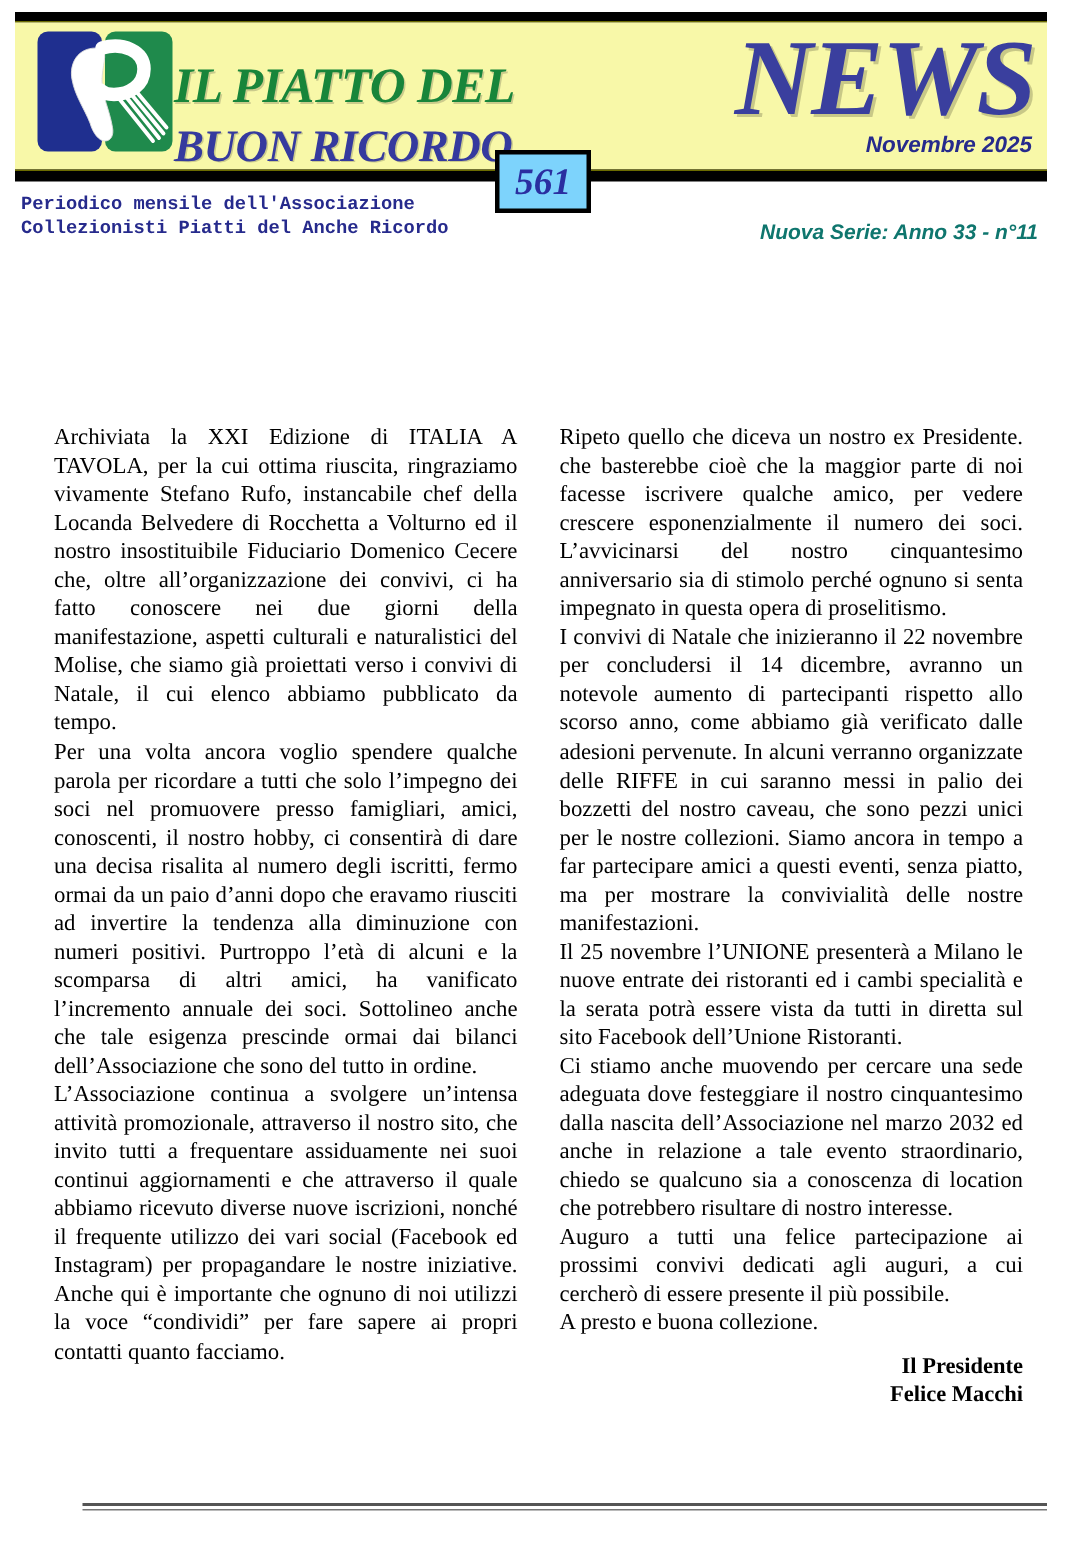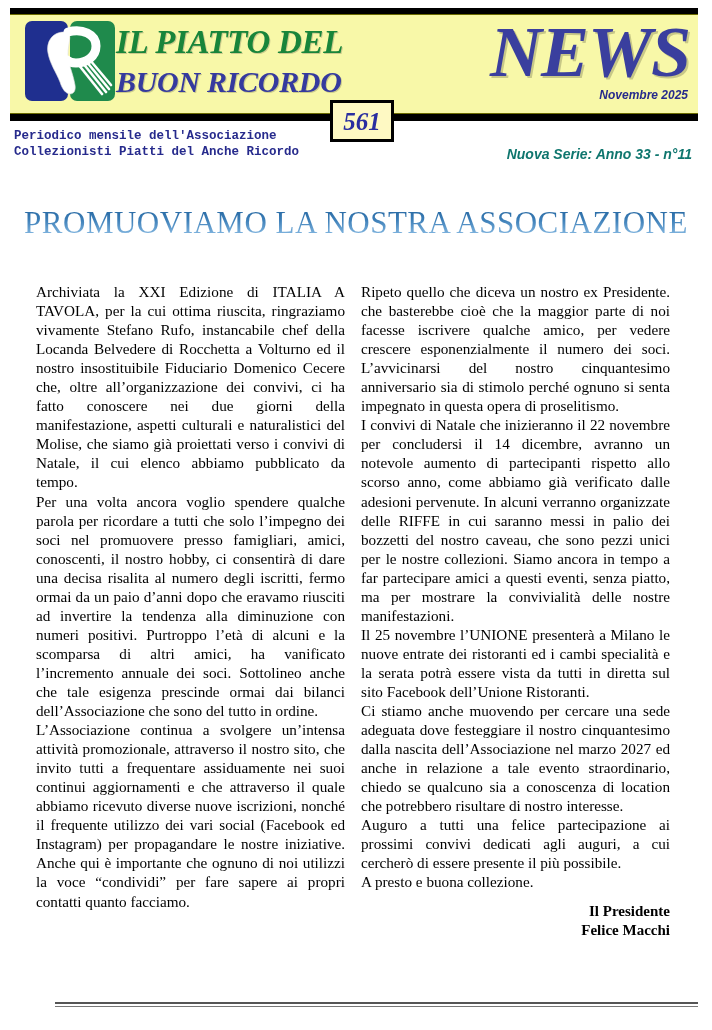--- a/index.html
+++ b/index.html
@@ -71,20 +71,21 @@
   .title-line1 {
     font-family: "Liberation Serif", "DejaVu Serif", serif;
     font-style: italic;
     font-weight: bold;
     font-size: 33px;
     letter-spacing: -0.3px;
     color: #18853a;
     line-height: 40px;
     white-space: nowrap;
     text-shadow: 1px 1px 0 rgba(120,120,90,0.35);
+    margin-top: 16px;
   }
   .title-line2 {
     font-family: "Liberation Serif", "DejaVu Serif", serif;
     font-style: italic;
     font-weight: bold;
     font-size: 30px;
     letter-spacing: -0.3px;
     color: #353a9e;
     line-height: 40px;
     white-space: nowrap;
@@ -104,33 +105,33 @@
     text-shadow: 2px 2px 0 rgba(90,90,60,0.30);
     white-space: nowrap;
   }
   .issue-date {
     position: absolute;
     right: 10px;
     top: 80px;
     font-family: "Liberation Sans", "DejaVu Sans", sans-serif;
     font-style: italic;
     font-weight: bold;
-    font-size: 12px;
+    font-size: 15px;
     color: #262a8c;
     white-space: nowrap;
   }
 
   
   .issue-box {
     position: absolute;
     left: 330px;
     top: 100px;
     width: 64px;
     height: 42px;
-    background: #fef9c3;
+    background: #7dd3fc;
     border: 3px solid #000;
     box-sizing: border-box;
     z-index: 5;
     display: flex;
     align-items: center;
     justify-content: center;
   }
   .issue-box span {
     font-family: "Liberation Serif", "DejaVu Serif", serif;
     font-style: italic;
@@ -198,21 +199,21 @@
     line-height: 0;
   }
 
   
   .columns {
     position: absolute;
     left: 36px;
     top: 282px;
     width: 646px;
     display: flex;
-    gap: 16px;
+    gap: 28px;
   }
   .col {
     width: 309px;
   }
   .col p {
     margin: 0;
     text-align: justify;
     font-family: "Liberation Serif", "DejaVu Serif", serif;
     font-size: 15.2px;
     line-height: 19.05px;
@@ -300,37 +301,36 @@
 
 <div class="subhead">
   <div class="subhead-left">
     <div>Periodico mensile dell'Associazione</div>
     <div>Collezionisti Piatti del Anche Ricordo</div>
   </div>
   <div class="subhead-right">Nuova Serie: Anno 33 - n°11</div>
 </div>
 
 <div class="headline-wrap">
-  <div class="headline">PROMUOVIAMO LA NOSTRA ASSOCIAZIONE</div>
   <div class="refl-holder">
     
   </div>
 </div>
 
 <div class="columns">
   <div class="col">
     <p>Archiviata la XXI Edizione di ITALIA A TAVOLA, per la cui ottima riuscita, ringraziamo vivamente Stefano Rufo, instancabile chef della Locanda Belvedere di Rocchetta a Volturno ed il nostro insostituibile Fiduciario Domenico Cecere che, oltre all’organizzazione dei convivi, ci ha fatto conoscere nei due giorni della manifestazione, aspetti culturali e naturalistici del Molise, che siamo già proiettati verso i convivi di Natale, il cui elenco abbiamo pubblicato da tempo.</p>
     <p>Per una volta ancora voglio spendere qualche parola per ricordare a tutti che solo l’impegno dei soci nel promuovere presso famigliari, amici, conoscenti, il nostro hobby, ci consentirà di dare una decisa risalita al numero degli iscritti, fermo ormai da un paio d’anni dopo che eravamo riusciti ad invertire la tendenza alla diminuzione con numeri positivi. Purtroppo l’età di alcuni e la scomparsa di altri amici, ha vanificato l’incremento annuale dei soci. Sottolineo anche che tale esigenza prescinde ormai dai bilanci dell’Associazione che sono del tutto in ordine.</p>
     <p>L’Associazione continua a svolgere un’intensa attività promozionale, attraverso il nostro sito, che invito tutti a frequentare assiduamente nei suoi continui aggiornamenti e che attraverso il quale abbiamo ricevuto diverse nuove iscrizioni, nonché il frequente utilizzo dei vari social (Facebook ed Instagram) per propagandare le nostre iniziative. Anche qui è importante che ognuno di noi utilizzi la voce “condividi” per fare sapere ai propri contatti quanto facciamo.</p>
   </div>
   <div class="col">
     <p>Ripeto quello che diceva un nostro ex Presidente. che basterebbe cioè che la maggior parte di noi facesse iscrivere qualche amico, per vedere crescere esponenzialmente il numero dei soci. L’avvicinarsi del nostro cinquantesimo anniversario sia di stimolo perché ognuno si senta impegnato in questa opera di proselitismo.</p>
     <p>I convivi di Natale che inizieranno il 22 novembre per concludersi il 14 dicembre, avranno un notevole aumento di partecipanti rispetto allo scorso anno, come abbiamo già verificato dalle adesioni pervenute. In alcuni verranno organizzate delle RIFFE in cui saranno messi in palio dei bozzetti del nostro caveau, che sono pezzi unici per le nostre collezioni. Siamo ancora in tempo a far partecipare amici a questi eventi, senza piatto, ma per mostrare la convivialità delle nostre manifestazioni.</p>
     <p>Il 25 novembre l’UNIONE presenterà a Milano le nuove entrate dei ristoranti ed i cambi specialità e la serata potrà essere vista da tutti in diretta sul sito Facebook dell’Unione Ristoranti.</p>
-    <p>Ci stiamo anche muovendo per cercare una sede adeguata dove festeggiare il nostro cinquantesimo dalla nascita dell’Associazione nel marzo 2027 ed anche in relazione a tale evento straordinario, chiedo se qualcuno sia a conoscenza di location che potrebbero risultare di nostro interesse.</p>
+    <p>Ci stiamo anche muovendo per cercare una sede adeguata dove festeggiare il nostro cinquantesimo dalla nascita dell’Associazione nel marzo 2032 ed anche in relazione a tale evento straordinario, chiedo se qualcuno sia a conoscenza di location che potrebbero risultare di nostro interesse.</p>
     <p>Auguro a tutti una felice partecipazione ai prossimi convivi dedicati agli auguri, a cui cercherò di essere presente il più possibile.</p>
     <p>A presto e buona collezione.</p>
     <div class="signature">
       <div>Il Presidente</div>
       <div>Felice Macchi</div>
     </div>
   </div>
 </div>
 
 <div class="footer">

